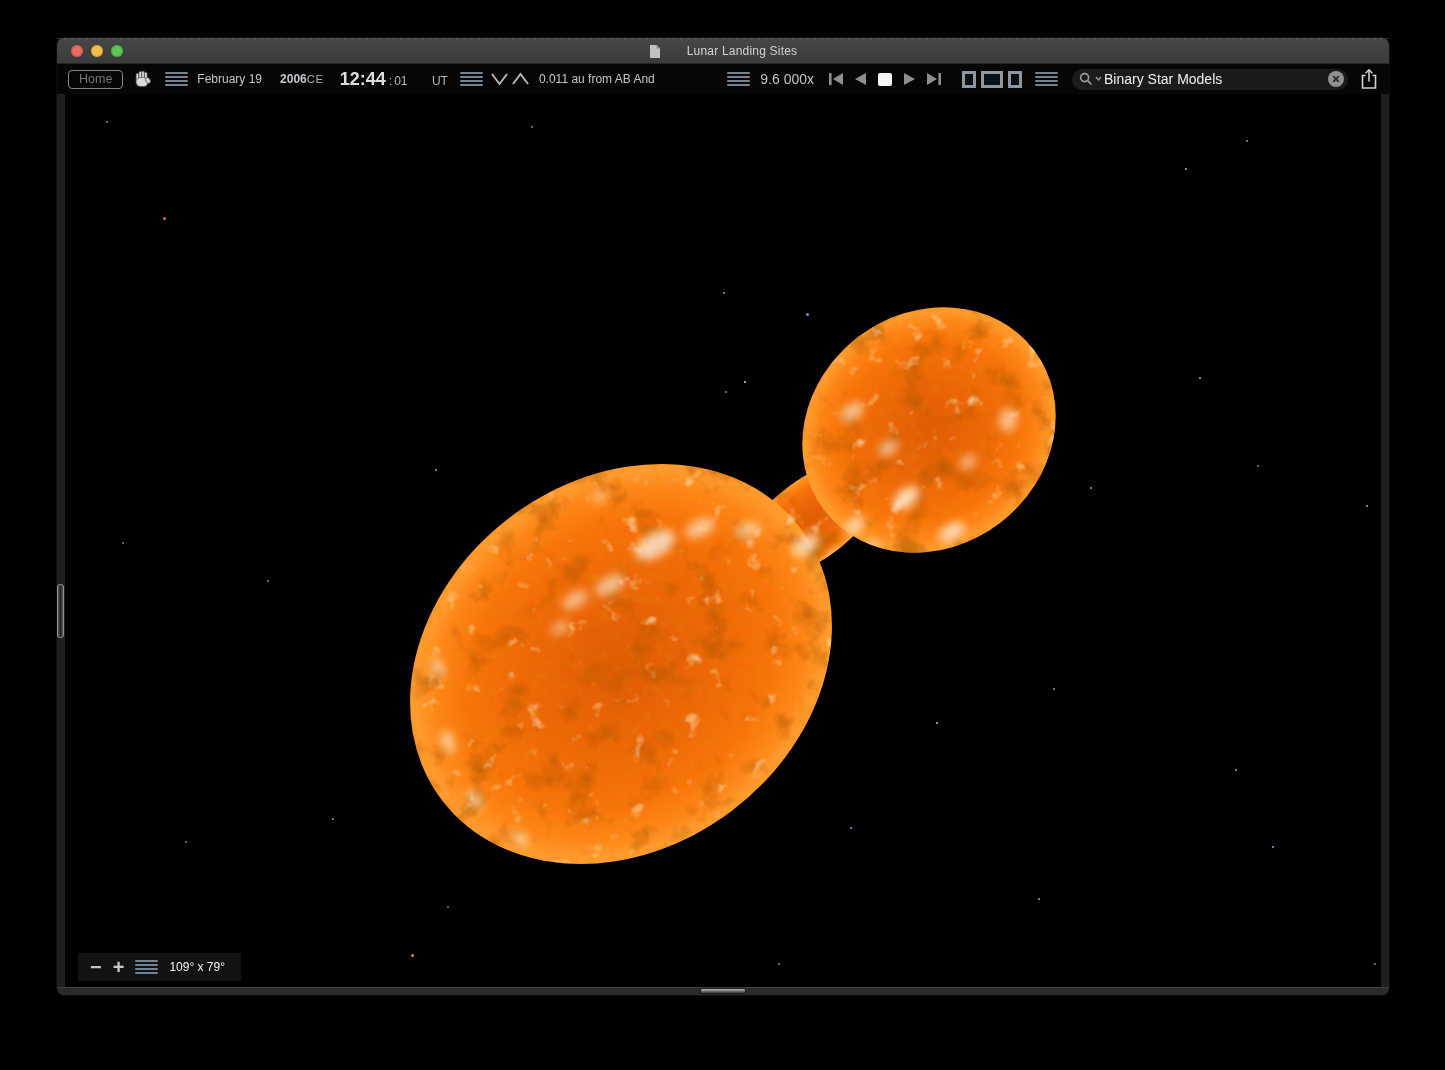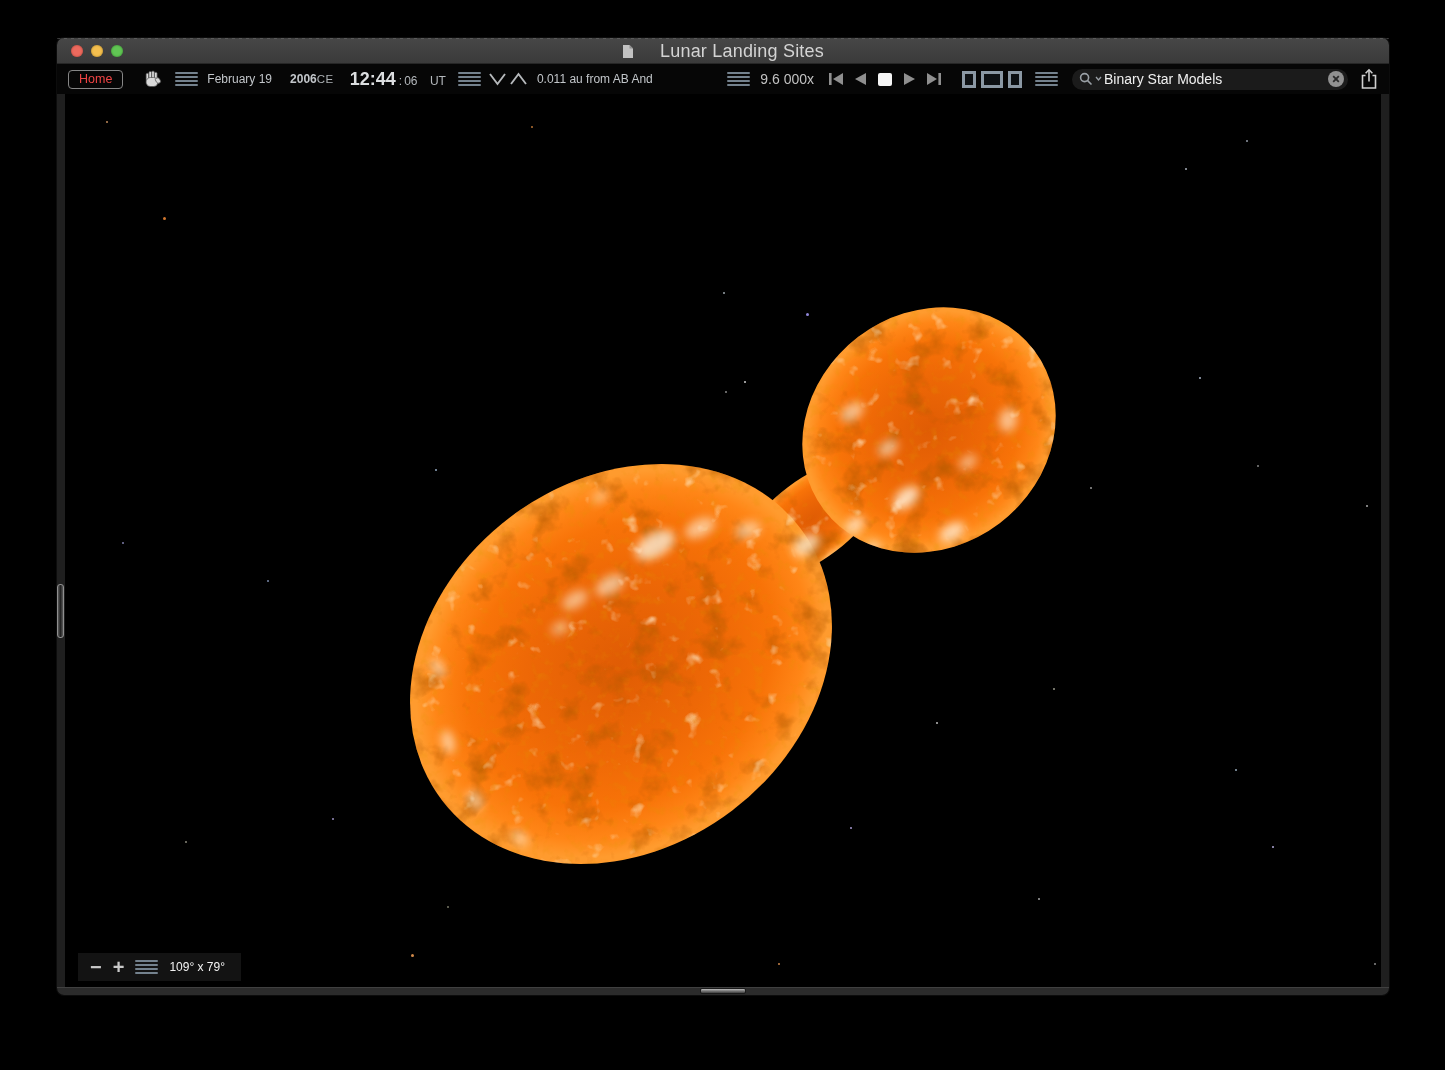--- a/index.html
+++ b/index.html
@@ -13,26 +13,26 @@
   .titlebar:before { content:""; position:absolute; left:0; top:0; right:0; height:1px;
               border-radius:7px 7px 0 0;
               background:repeating-linear-gradient(90deg,#6b6b6b 0 3px,#3d3d3d 3px 7px); opacity:.55; }
   .traffic { position:absolute; left:14px; top:7px; display:flex; gap:8px; }
   .tl { width:12px; height:12px; border-radius:50%; display:inline-block; }
   .tl.red { background:#ec6a5e; box-shadow:inset 0 0 2px #a03c33; }
   .tl.yellow { background:#f4bf4f; box-shadow:inset 0 0 2px #9a7722; }
   .tl.green { background:#61c554; box-shadow:inset 0 0 2px #2f7d2a; }
   .titlewrap { position:absolute; left:0; right:0; top:0; height:26px;
                display:flex; align-items:center; justify-content:center; gap:6px; }
-  .title { color:#d3d3d3; font-size:18px; letter-spacing:.2px;padding-left:20px; }
+  .title { color:#d3d3d3; font-size:12px; letter-spacing:.2px;padding-left:20px; }
   
   .toolbar { position:relative; height:30px; background:#060606; display:flex; align-items:center;
              padding:0 10px 0 11px; }
-  .homebtn { color:#ef4444; font-size:12.5px; border:1px solid #868686; border-radius:4px;
-             padding:1px 10px 2px; background:transparent; margin-right:20px; }
+  .homebtn { color:#737373; font-size:12.5px; border:1px solid #868686; border-radius:4px;
+             padding:1px 10px 2px; background:transparent; margin-right:10px; }
   .toolicon { display:flex; align-items:center; justify-content:center; }
   .mi { display:inline-flex; flex-direction:column; justify-content:space-between;
         width:23px; height:15px; }
   .mi i { display:block; height:2px; background:#74828e; border-radius:1px; }
   .txt { color:#c2c6ca; font-size:12px; white-space:nowrap; }
   .bold { font-weight:bold; }
   .small { font-size:11.5px; color:#aeb2b6; }
   .timehm { color:#dcdee0; font-size:18px; font-weight:bold; }
   .timesec { font-size:12px; color:#b4b8bc; }
   .rate { color:#c2c2c2; font-size:14px; white-space:nowrap; }
@@ -105,22 +105,22 @@
     <span class="mi" style="margin-right:9px">
         <i></i>
         <i></i>
         <i></i>
         <i></i>
       </span>
     <span class="txt" style="margin-right:18px">February 19</span>
     <span class="txt bold" style="">2006</span>
     <span class="small" style="margin-right:16px;letter-spacing:.5px">CE</span>
     <span style="margin-right:12px;white-space:nowrap">
-      <span class="timehm">12:44</span><span class="timesec" style="margin:0 2px 0 3px">:</span><span class="timesec">06</span>
-      <span class="timesec" style="margin-left:8px">UT</span>
+      <span class="timehm">12:44</span><span class="timesec" style="margin:0 2px 0 3px">:</span><span class="timesec">01</span>
+      <span class="timesec" style="margin-left:20px">UT</span>
     </span>
     <span class="mi" style="margin-right:7px">
         <i></i>
         <i></i>
         <i></i>
         <i></i>
       </span>
     <span class="toolicon" style="margin-right:2px">
       <svg width="19" height="16" viewBox="0 0 19 16">
           <polyline points="2,3 9.5,13 17,3" fill="none" stroke="#b6b9bc" stroke-width="1.9"></polyline>

